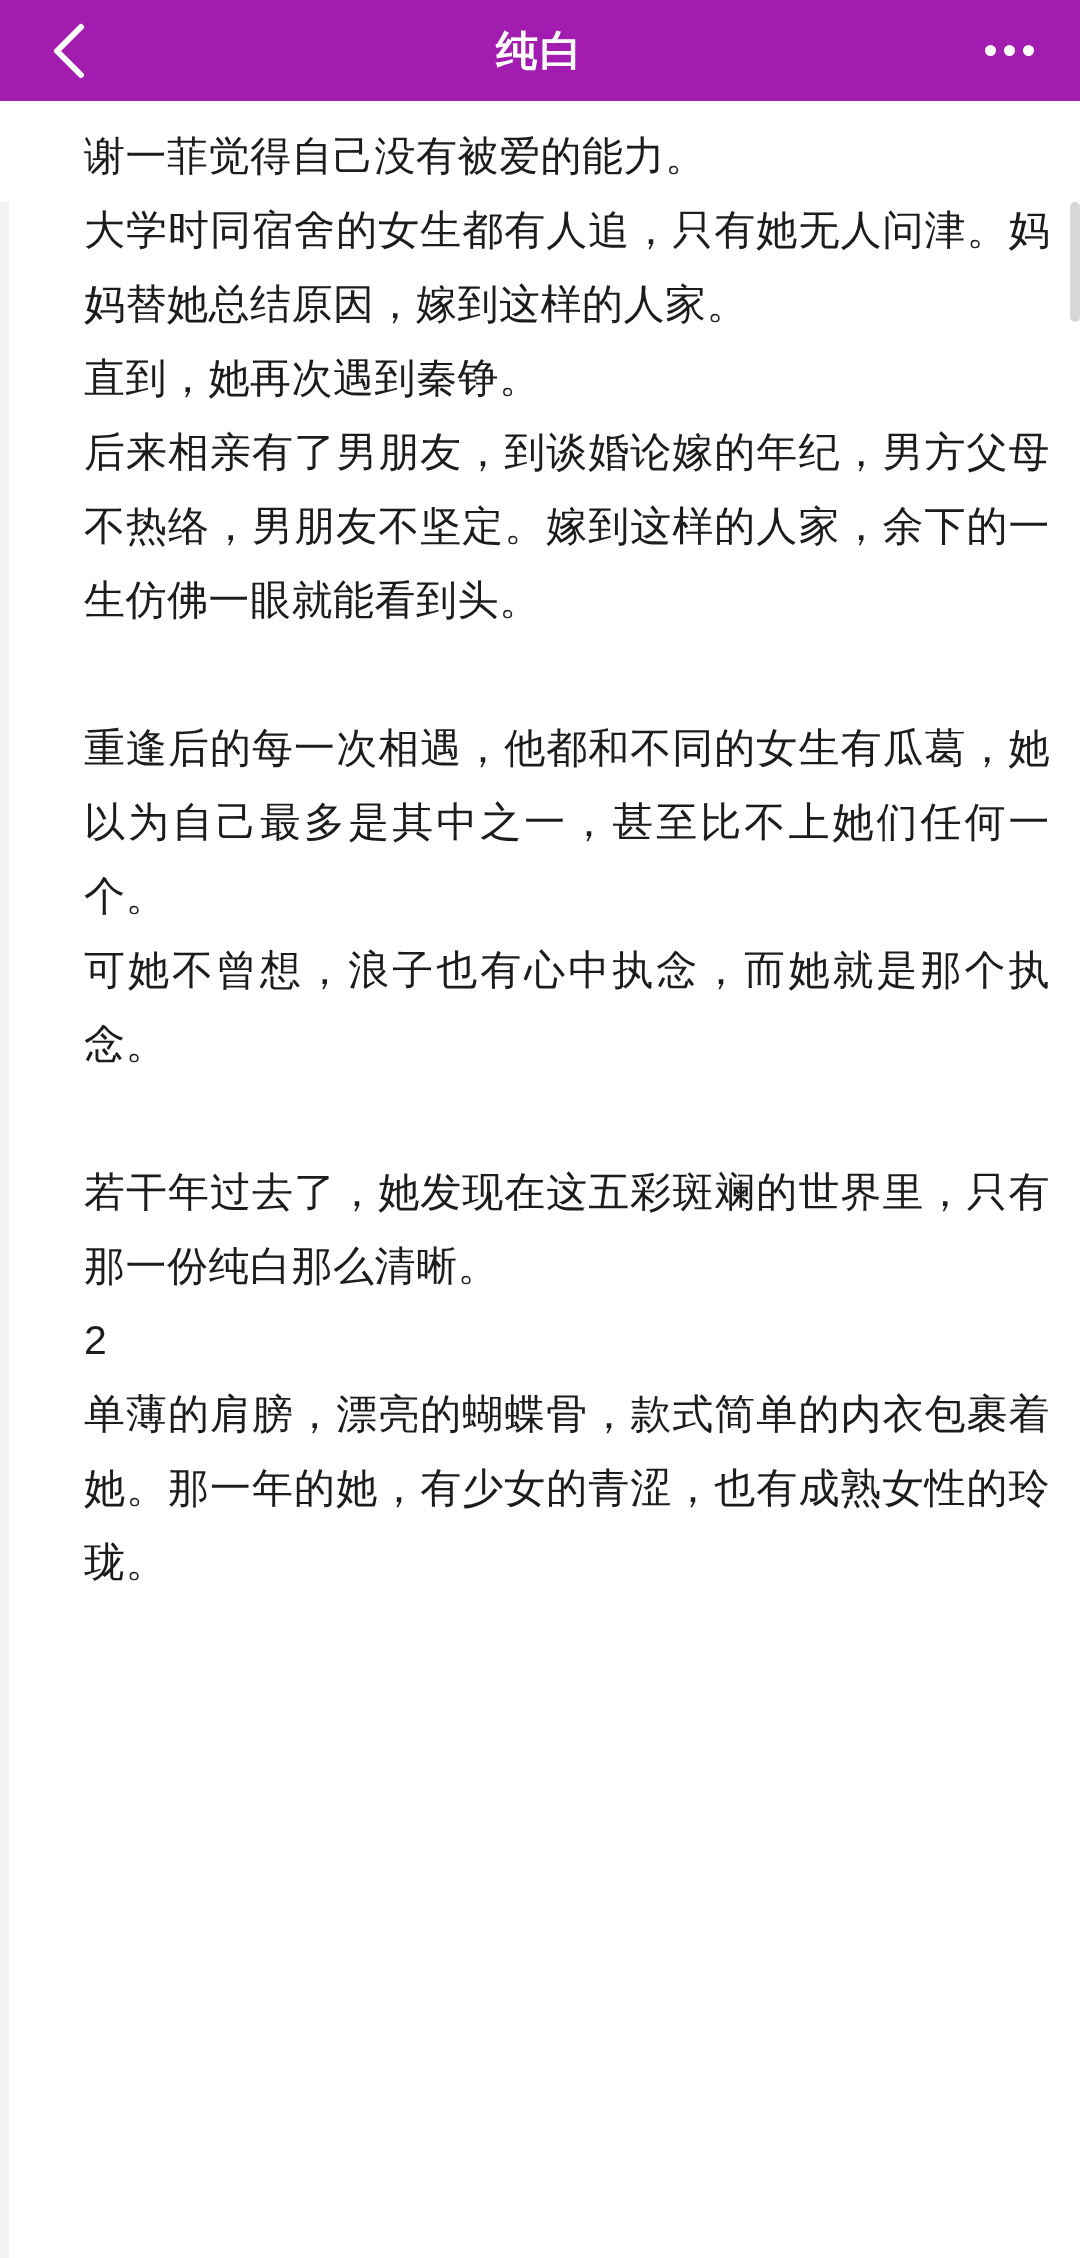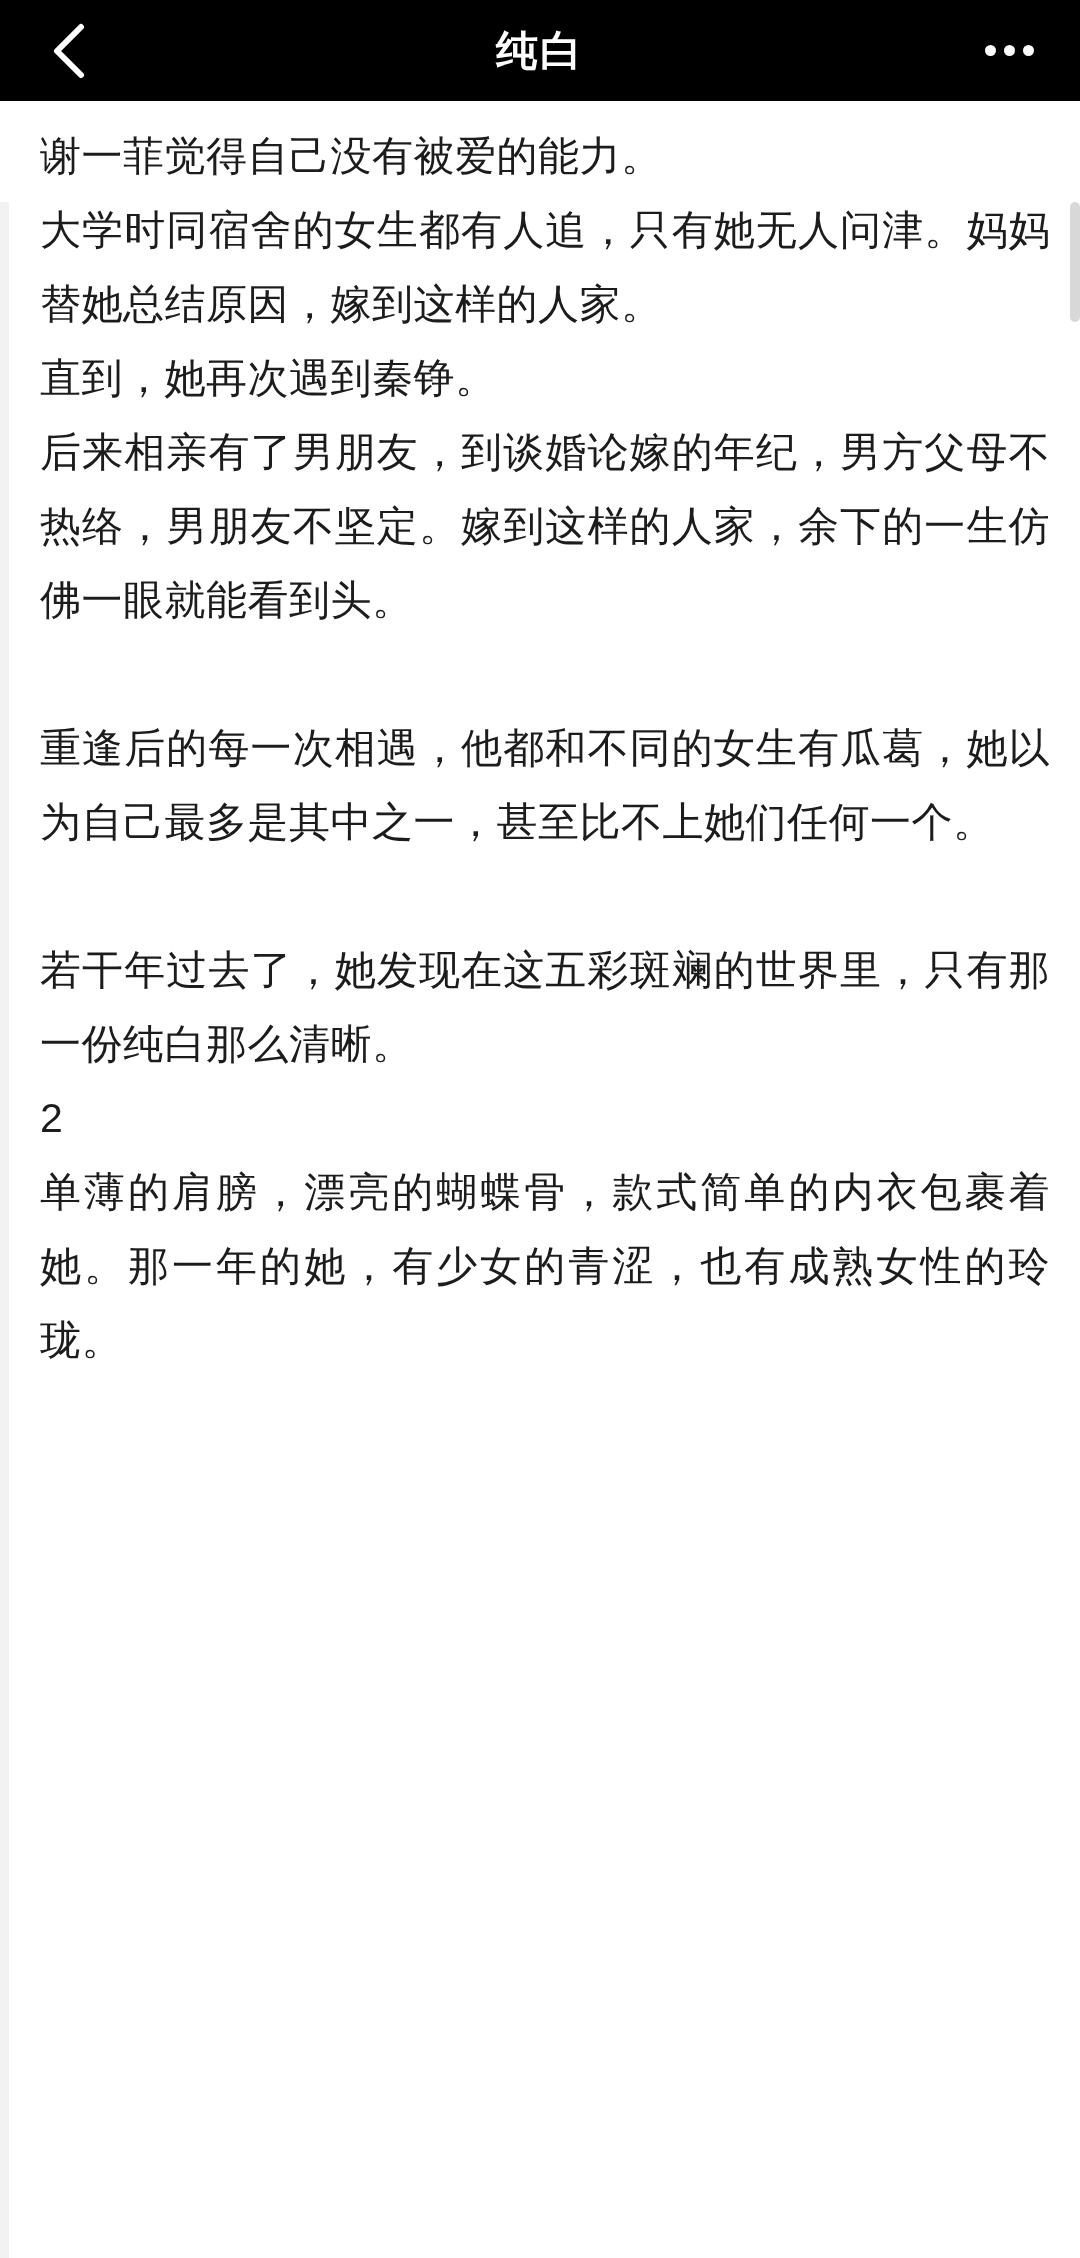--- a/index.html
+++ b/index.html
@@ -19,21 +19,21 @@
     height: 2258px;
     position: relative;
     background: #ffffff;
     display: flex;
     flex-direction: column;
   }
 
   
   .navbar {
     height: 101px;
-    background: #000000;
+    background: #a21caf;
     display: flex;
     align-items: center;
     justify-content: space-between;
     padding: 0 36px;
     box-sizing: border-box;
     flex: 0 0 auto;
     position: relative;
   }
   .nav-back {
     width: 70px;
@@ -73,20 +73,21 @@
     border-radius: 50%;
     background: #ffffff;
   }
 
   
   .reader {
     flex: 1 1 auto;
     position: relative;
     background: #ffffff;
     overflow: hidden;
+    padding-left: 44px;
   }
   .reader-inner {
     padding: 18px 30px 0 40px;
     box-sizing: border-box;
   }
   .para {
     font-size: 41px;
     line-height: 74px;
     color: #1c1c1c;
     letter-spacing: 0.5px;
@@ -154,20 +155,21 @@
   <div class="reader">
     <div class="edge-left"></div>
 
     <div class="reader-inner">
       <p class="para">谢一菲觉得自己没有被爱的能力。</p>
       <p class="para">大学时同宿舍的女生都有人追，只有她无人问津。妈妈替她总结原因，嫁到这样的人家。</p>
       <p class="para">直到，她再次遇到秦铮。</p>
       <p class="para">后来相亲有了男朋友，到谈婚论嫁的年纪，男方父母不热络，男朋友不坚定。嫁到这样的人家，余下的一生仿佛一眼就能看到头。</p>
       <div class="blank"></div>
       <p class="para">重逢后的每一次相遇，他都和不同的女生有瓜葛，她以为自己最多是其中之一，甚至比不上她们任何一个。</p>
+      <p class="para">可她不曾想，浪子也有心中执念，而她就是那个执念。</p>
       <div class="blank"></div>
       <p class="para">若干年过去了，她发现在这五彩斑斓的世界里，只有那一份纯白那么清晰。</p>
       <p class="para">2</p>
       <p class="para">单薄的肩膀，漂亮的蝴蝶骨，款式简单的内衣包裹着她。那一年的她，有少女的青涩，也有成熟女性的玲珑。</p>
     </div>
 
     <div class="scrollbar-track">
       <div class="scrollbar-thumb"></div>
     </div>
   </div>

